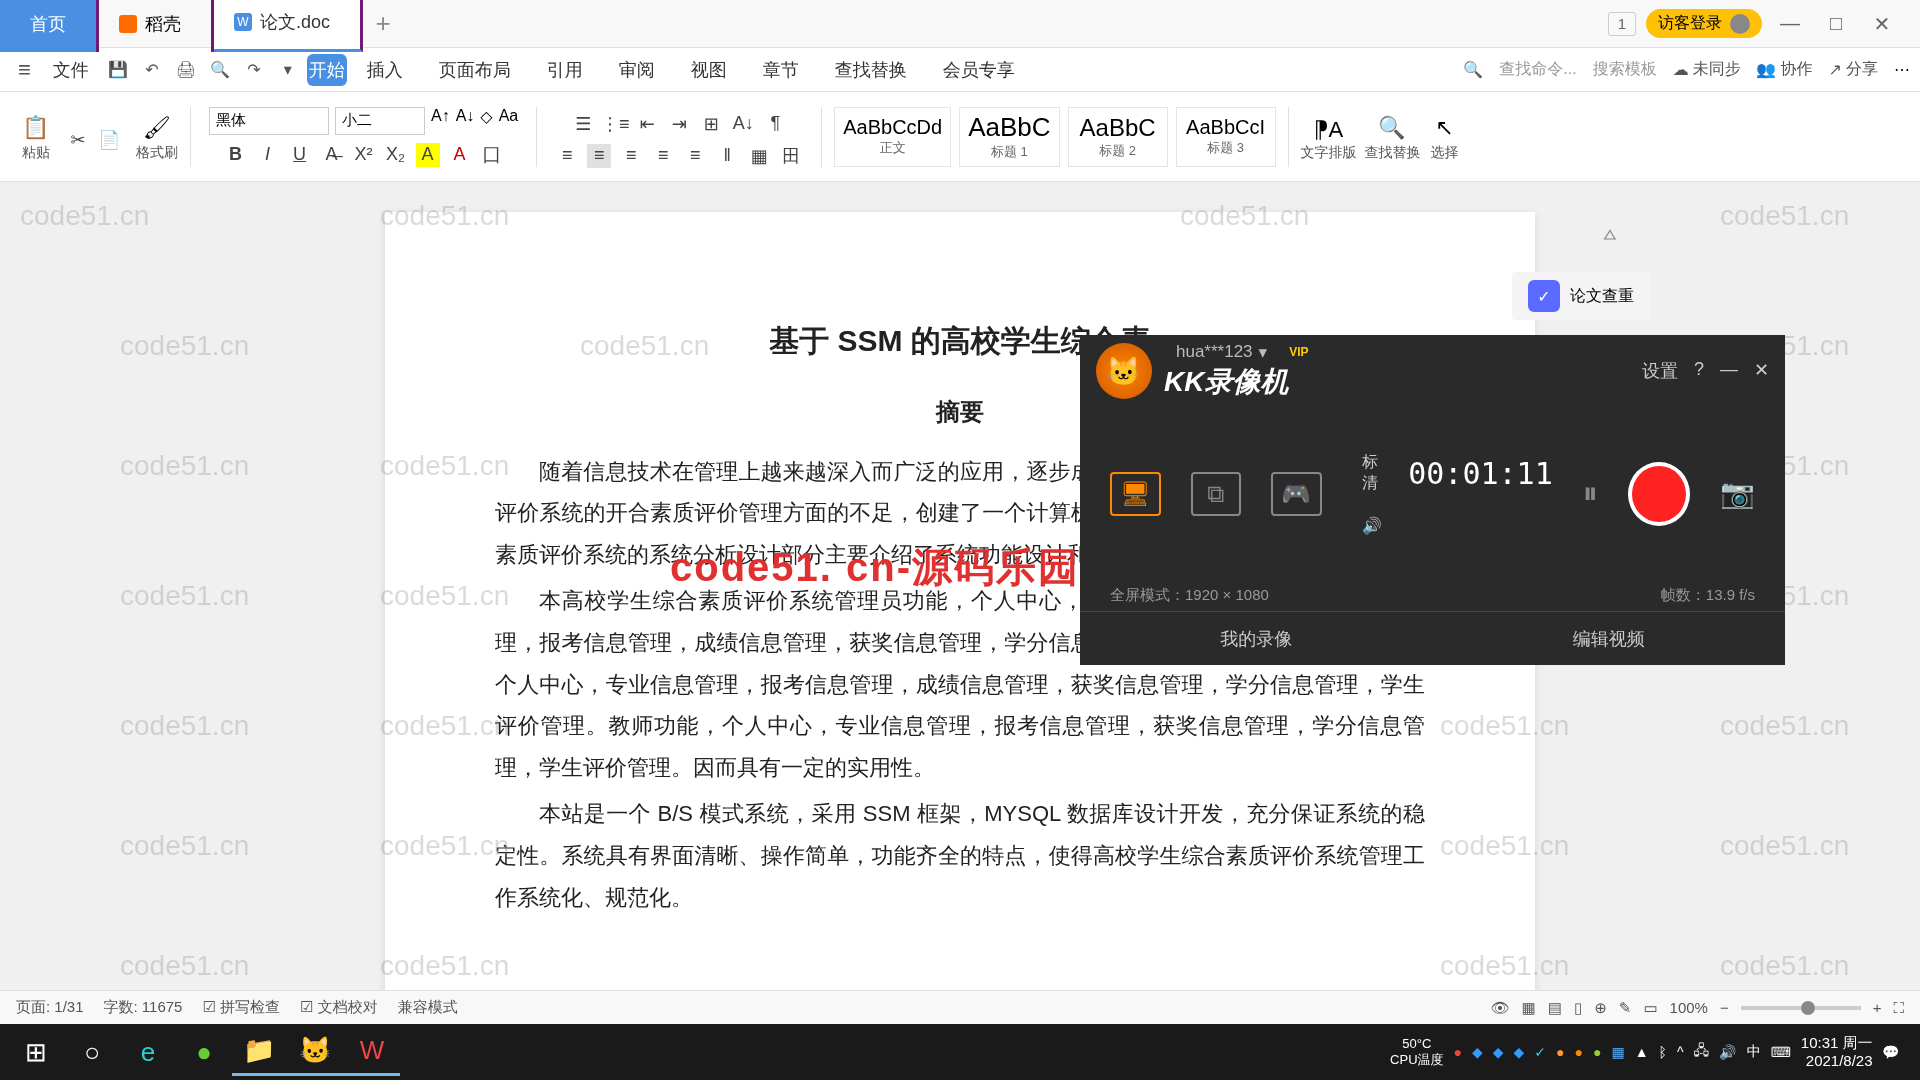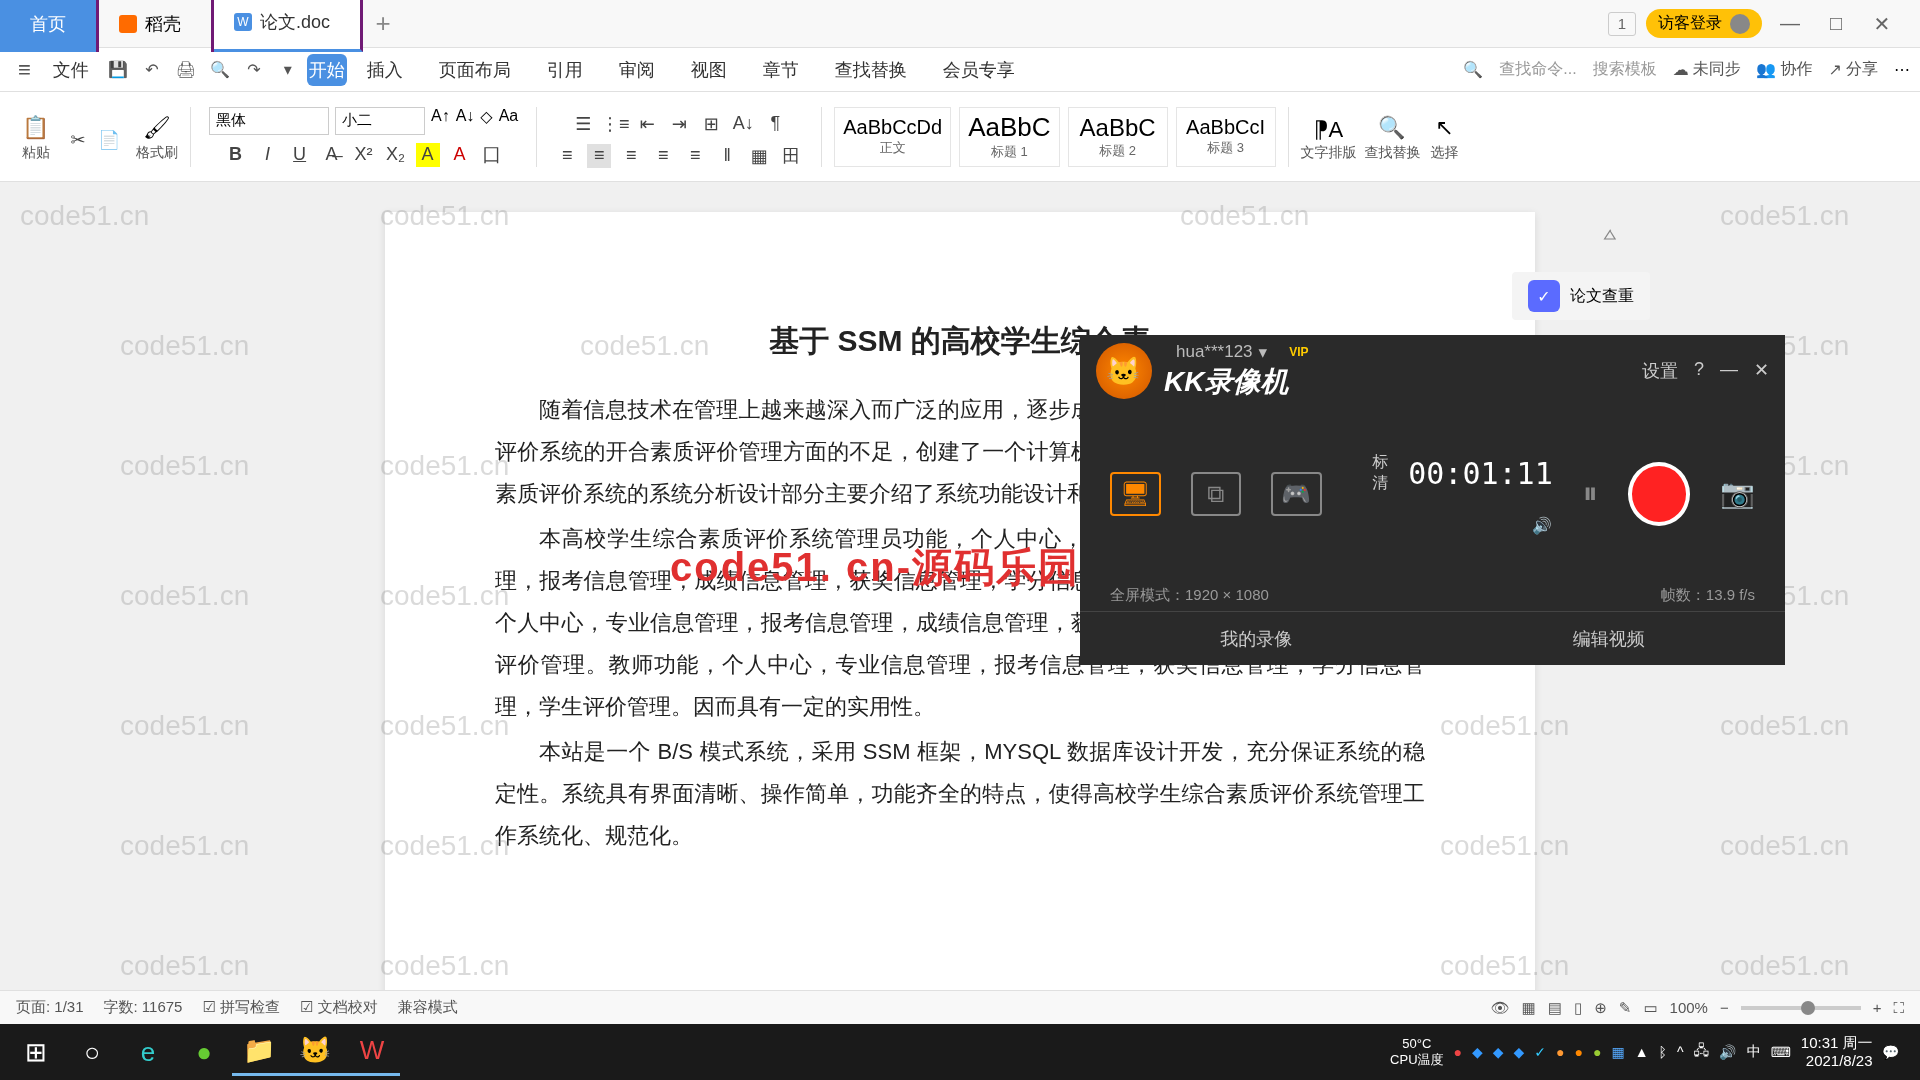--- a/index.html
+++ b/index.html
@@ -65,21 +65,21 @@
 .kk { position: absolute; left: 1080px; top: 335px; width: 705px; height: 330px; background: #2a2a2a; z-index: 10; display: flex; flex-direction: column; }
 .kk-head { height: 72px; display: flex; align-items: center; padding: 0 16px; gap: 12px; }
 .kk-logo { width: 56px; height: 56px; border-radius: 50%; background: radial-gradient(circle,#ff8800,#d05500); display: flex; align-items: center; justify-content: center; font-size: 28px; }
 .kk-title { color: #fff; font-size: 28px; font-weight: bold; font-style: italic; }
 .kk-user { color: #bbb; font-size: 17px; margin-left: 12px; display: flex; align-items: center; gap: 6px; }
 .kk-vip { color: #ffcc00; font-weight: bold; font-size: 12px; margin-left: 12px; }
 .kk-head-right { margin-left: auto; display: flex; gap: 16px; color: #ccc; font-size: 18px; }
 .kk-body { flex: 1; display: flex; align-items: center; padding: 0 30px; gap: 30px; }
 .kk-mode { width: 52px; height: 44px; border: 2px solid #888; border-radius: 4px; display: flex; align-items: center; justify-content: center; color: #888; font-size: 24px; }
 .kk-mode.active { border-color: #ff8800; color: #ff8800; }
-.kk-info { display: flex; flex-direction: column; gap: 22px; color: #ccc; font-size: 16px; margin-left: 10px; text-align: right; }
+.kk-info { display: flex; flex-direction: column; gap: 22px; color: #ccc; font-size: 16px; margin-left: 10px; }
 .kk-time { color: #fff; font-size: 30px; font-family: monospace; }
 .kk-rec { width: 64px; height: 64px; border-radius: 50%; background: #ff2222; border: 4px solid #fff; margin-left: auto; }
 .kk-pause { color: #888; font-size: 30px; }
 .kk-cam { color: #ccc; font-size: 28px; }
 .kk-foot { height: 54px; display: flex; border-top: 1px solid #444; }
 .kk-foot div { flex: 1; display: flex; align-items: center; justify-content: center; color: #ccc; font-size: 18px; }
 .kk-sub { color: #999; font-size: 15px; padding: 6px 30px; display: flex; justify-content: space-between; }
 
 
 .statusbar { position: absolute; bottom: 56px; left: 0; right: 0; height: 34px; background: #f8f8f8; border-top: 1px solid #e0e0e0; display: flex; align-items: center; padding: 0 16px; font-size: 15px; color: #555; gap: 20px; }
@@ -281,20 +281,21 @@
   </div>
   <div class="ribbon-btn">
     <div class="ic">↖</div>
     <div class="lbl">选择</div>
   </div>
 </div>
 
 <div class="doc-area">
   <div class="page">
     <h1>基于 SSM 的高校学生综合素</h1>
+    <h2>摘要</h2>
     <p>随着信息技术在管理上越来越深入而广泛的应用，逐步成熟。本文介绍了高校学生综合素质评价系统的开合素质评价管理方面的不足，创建了一个计算机管理案。文章介绍了高校学生综合素质评价系统的系统分析设计部分主要介绍了系统功能设计和数据库设计。</p>
     <p>本高校学生综合素质评价系统管理员功能，个人中心，学生管理，教师管理，专业信息管理，报考信息管理，成绩信息管理，获奖信息管理，学分信息管理，学生评价管理。学生功能，个人中心，专业信息管理，报考信息管理，成绩信息管理，获奖信息管理，学分信息管理，学生评价管理。教师功能，个人中心，专业信息管理，报考信息管理，获奖信息管理，学分信息管理，学生评价管理。因而具有一定的实用性。</p>
     <p>本站是一个 B/S 模式系统，采用 SSM 框架，MYSQL 数据库设计开发，充分保证系统的稳定性。系统具有界面清晰、操作简单，功能齐全的特点，使得高校学生综合素质评价系统管理工作系统化、规范化。</p>
   </div>
   <div class="side-badge">
     <div class="ic">✓</div>
     <span>论文查重</span>
   </div>
   <div style="position:absolute;right:300px;top:40px;color:#888;font-size:20px">ㅿ</div>
 </div>

